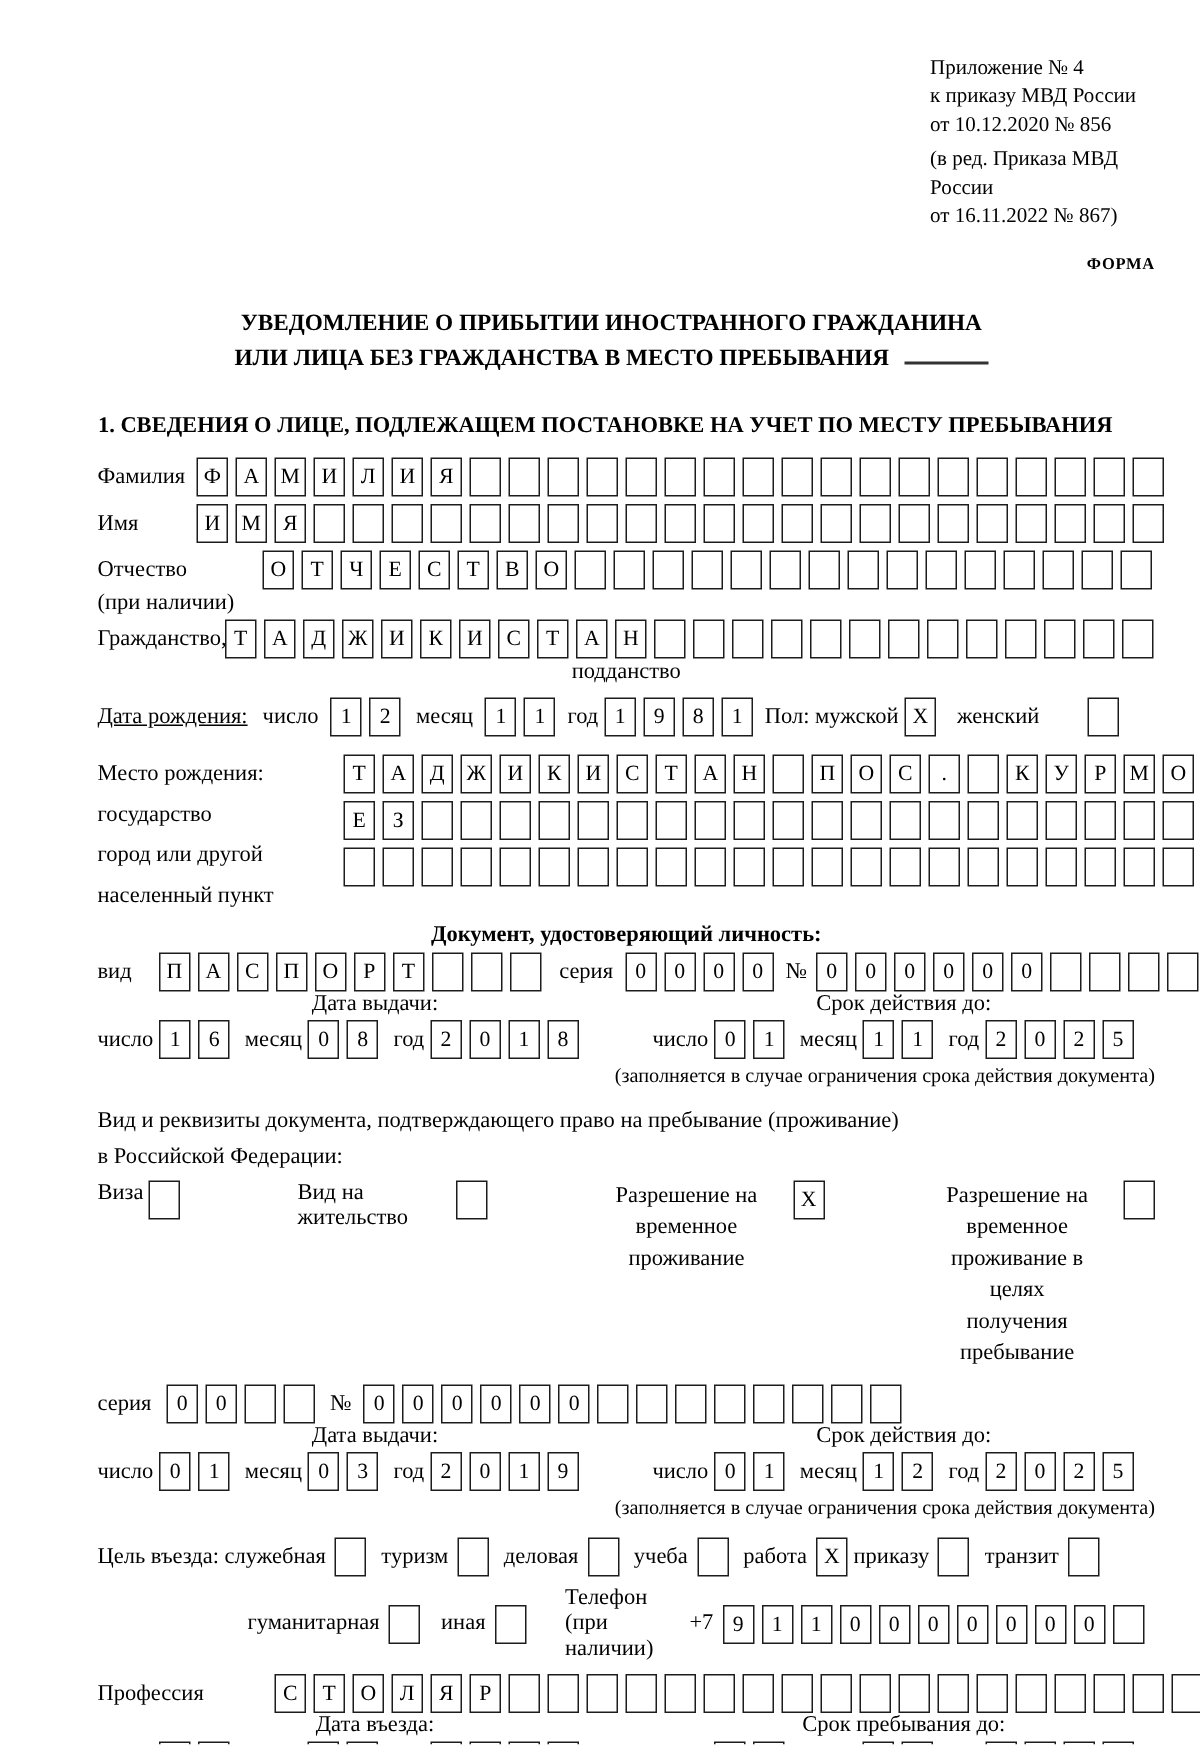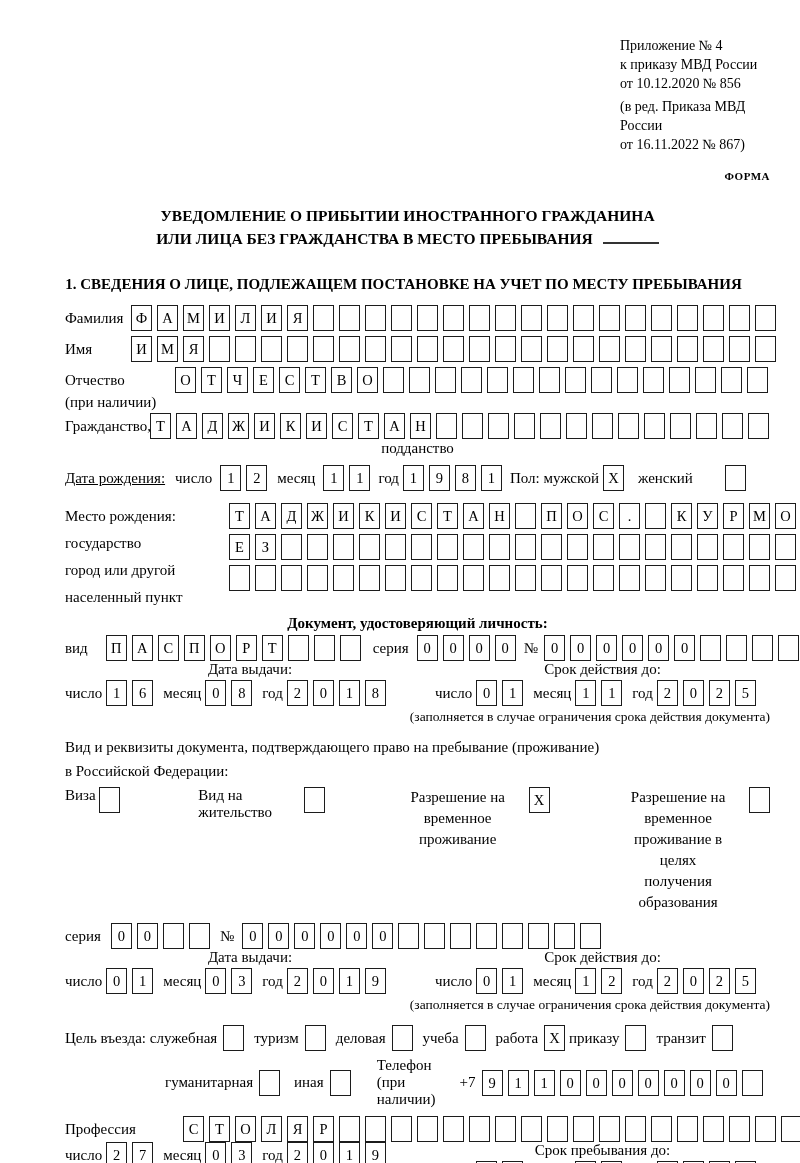--- a/index.html
+++ b/index.html
@@ -434,21 +434,21 @@
       </span>
       <span class="cells" style="margin-left:12px;">
           <span class="cell">X</span>
         </span>
     </div>
     <span class="gap18"></span>
     <div class="chk-item">
       <span class="chk-multi">
         <span>Разрешение на временное</span><br>
         <span>проживание в целях</span><br>
-        <span>получения образования</span>
+        <span>получения пребывание</span>
       </span>
       <span class="cells" style="margin-left:12px;">
           <span class="cell"></span>
         </span>
     </div>
   </div>
 
   <div class="row mt10">
     <span class="lbl" style="margin-right:10px;">серия</span>
     <span class="cells" style="margin-right:10px;">
@@ -605,20 +605,21 @@
         <span class="cell"></span>
         <span class="cell"></span>
         <span class="cell"></span>
         <span class="cell"></span>
         <span class="cell"></span>
       </span>
   </div>
 
   <div class="two-col">
     <div class="col-l">
+      <div class="col-head">Дата въезда:</div>
       <div class="date-line">
         <span class="lbl">число</span>
         <span class="cells">
             <span class="cell">2</span>
             <span class="cell">7</span>
           </span>
         <span class="lbl">месяц</span>
         <span class="cells">
             <span class="cell">0</span>
             <span class="cell">3</span>

